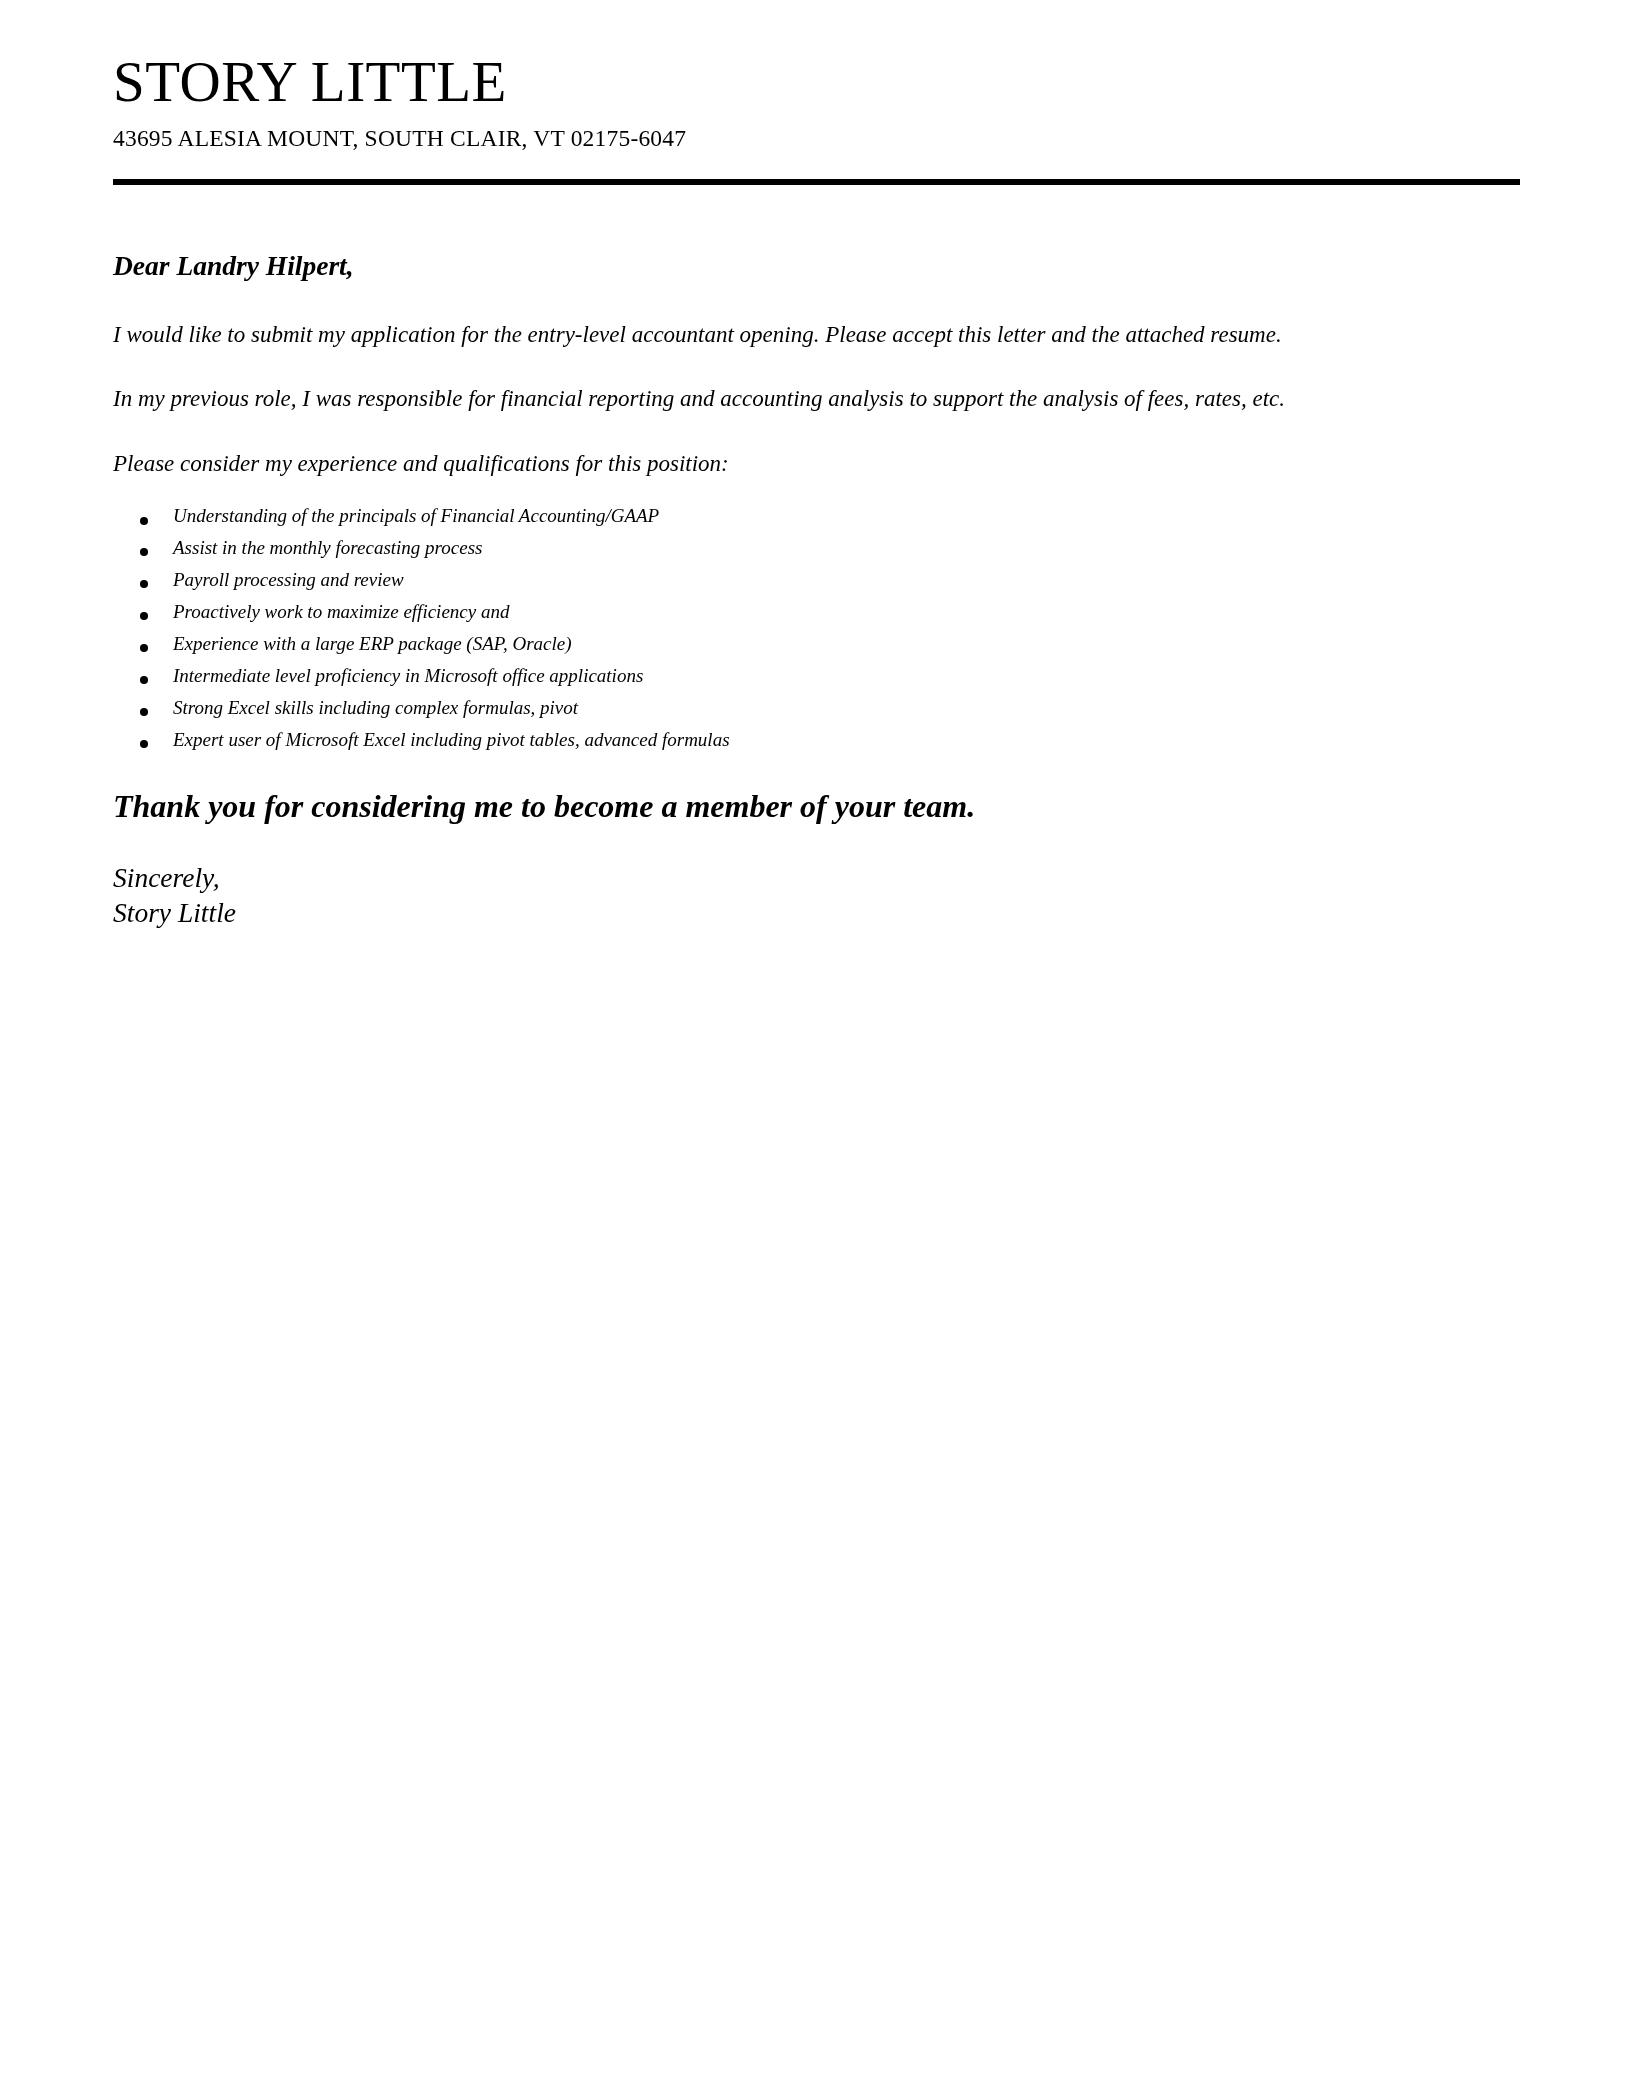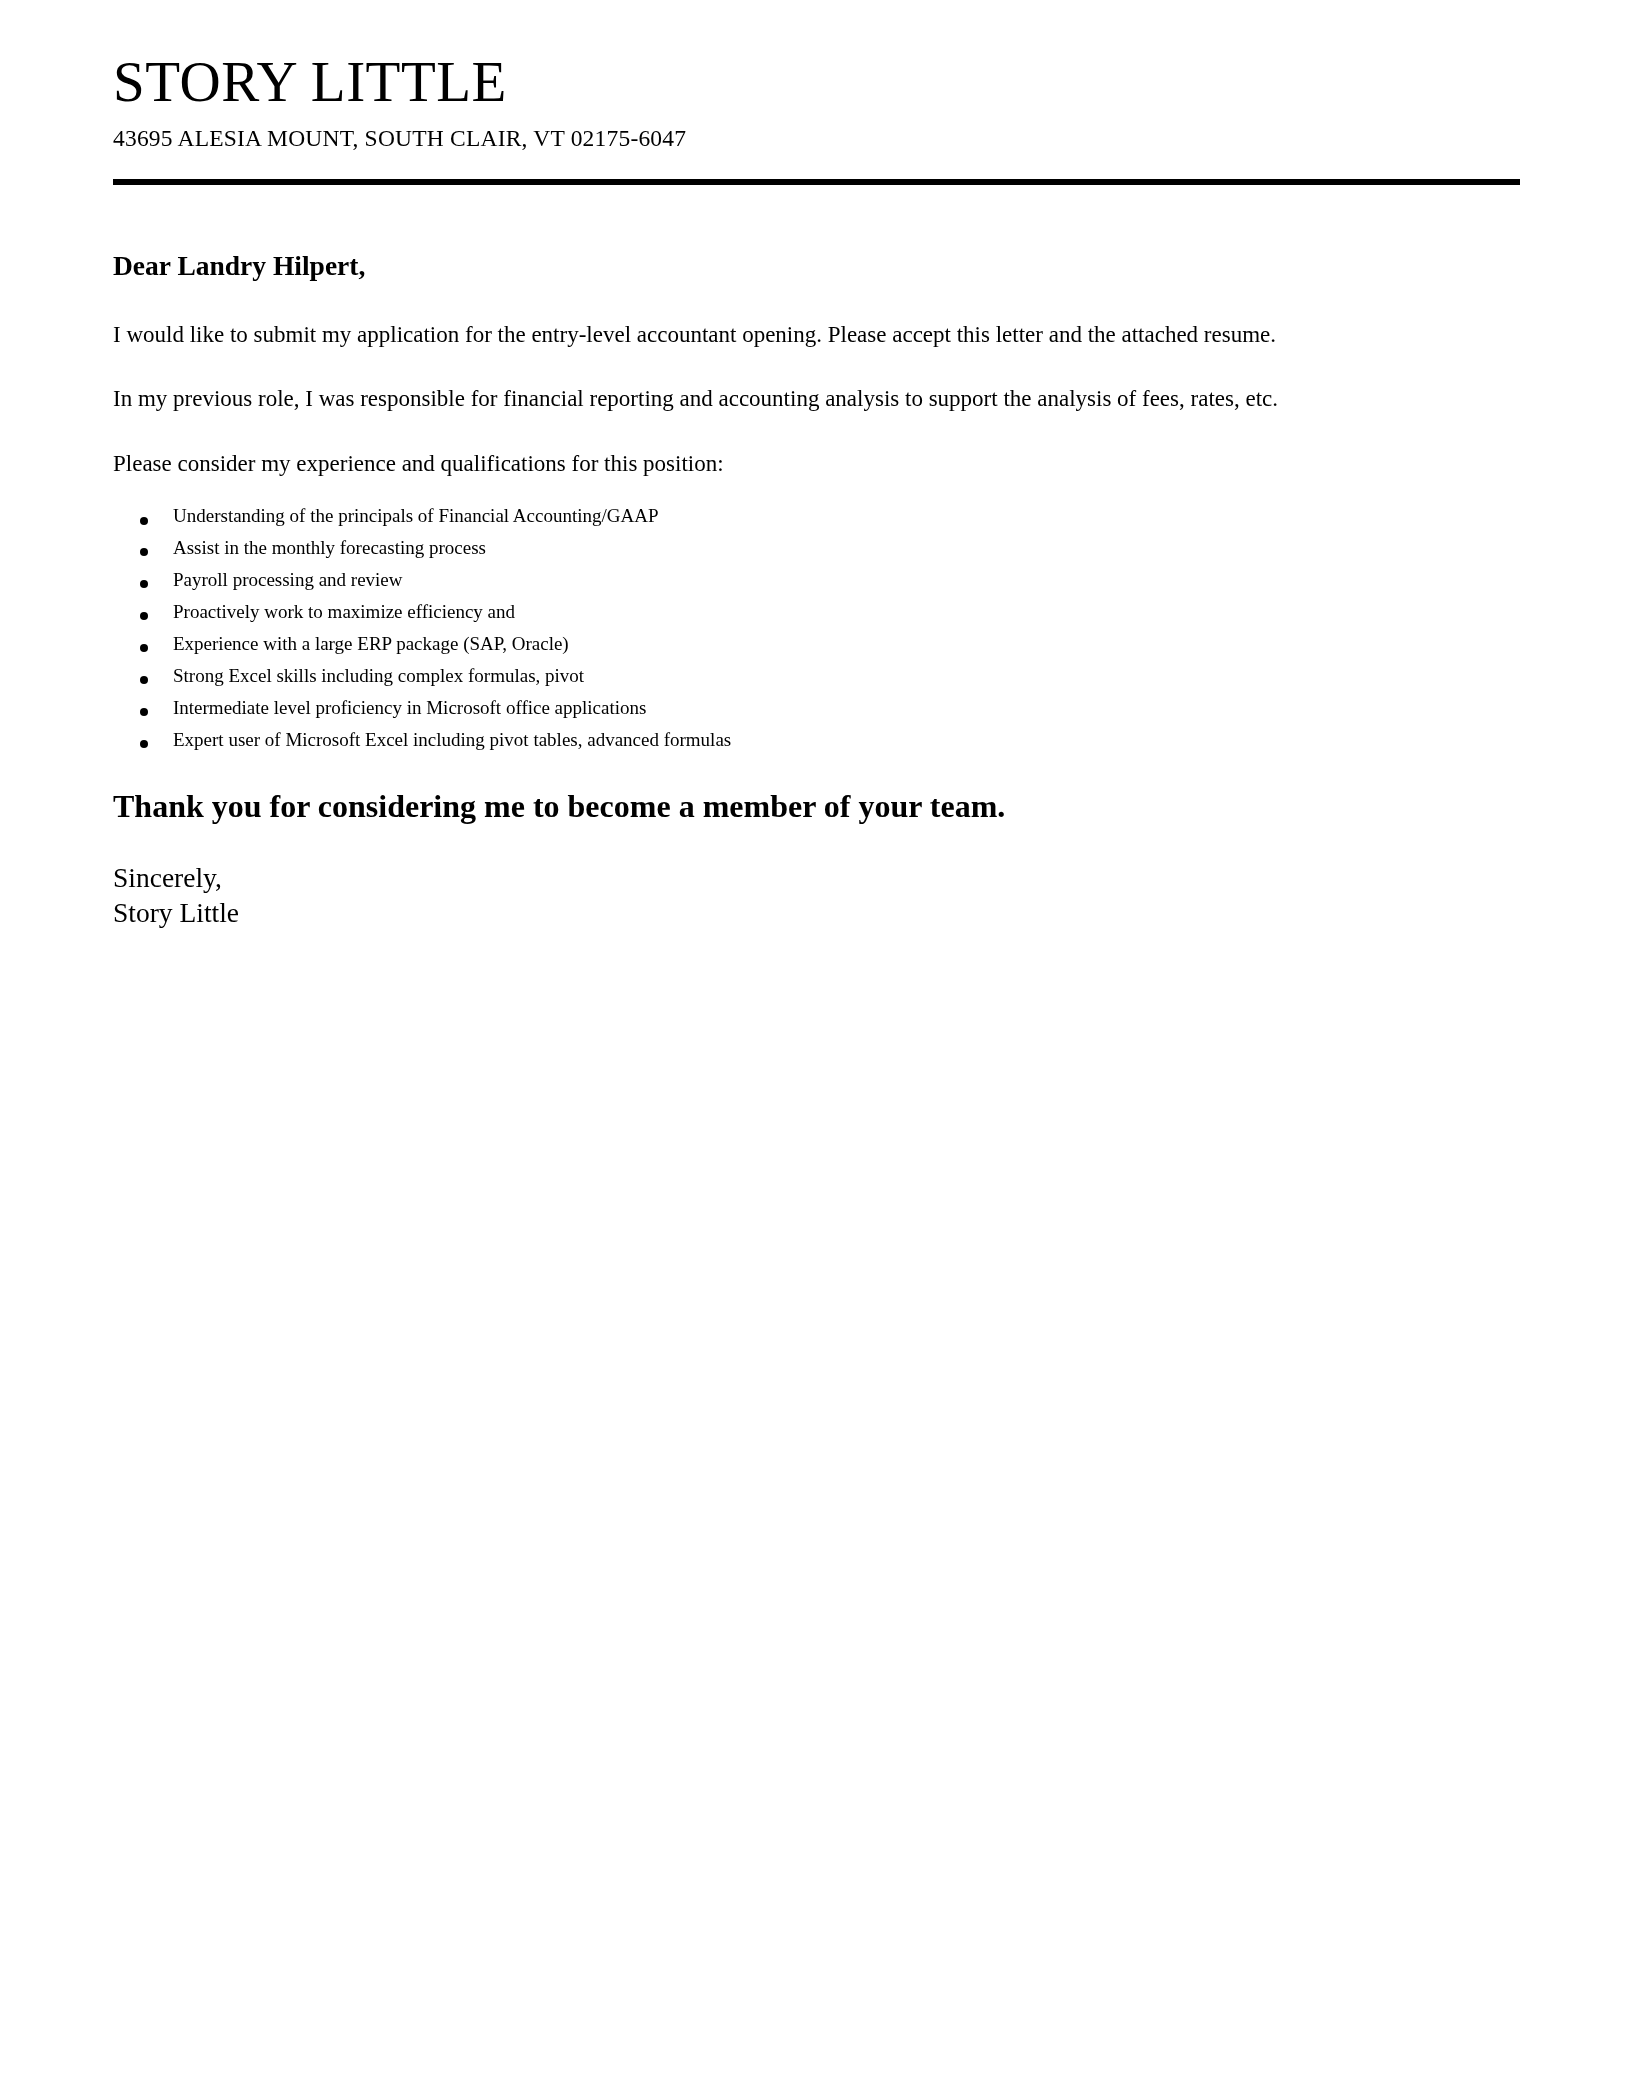--- a/index.html
+++ b/index.html
@@ -56,20 +56,21 @@
     margin-top: 26px;
     height: 6px;
     background: #000000;
     width: 1407px;
   }
 
   
   .body-block {
     margin-top: 62px;
     width: 1365px;
+    font-style: italic;
   }
   .salutation {
     font-size: 27.5px;
     line-height: 1.35;
     font-weight: 700;
     margin: 0 0 34px 0;
   }
   .para {
     font-size: 23px;
     line-height: 1.42;
@@ -159,25 +160,25 @@
         <li>
           <span class="bullet-dot"></span>
           <span>Proactively work to maximize efficiency and</span>
         </li>
         <li>
           <span class="bullet-dot"></span>
           <span>Experience with a large ERP package (SAP, Oracle)</span>
         </li>
         <li>
           <span class="bullet-dot"></span>
-          <span>Strong Excel skills including complex formulas, pivot</span>
+          <span>Intermediate level proficiency in Microsoft office applications</span>
         </li>
         <li>
           <span class="bullet-dot"></span>
-          <span>Intermediate level proficiency in Microsoft office applications</span>
+          <span>Strong Excel skills including complex formulas, pivot</span>
         </li>
         <li>
           <span class="bullet-dot"></span>
           <span>Expert user of Microsoft Excel including pivot tables, advanced formulas</span>
         </li>
       </ul>
 
       <p class="closing-line">Thank you for considering me to become a member of your team.</p>
 
       <div class="signoff">

